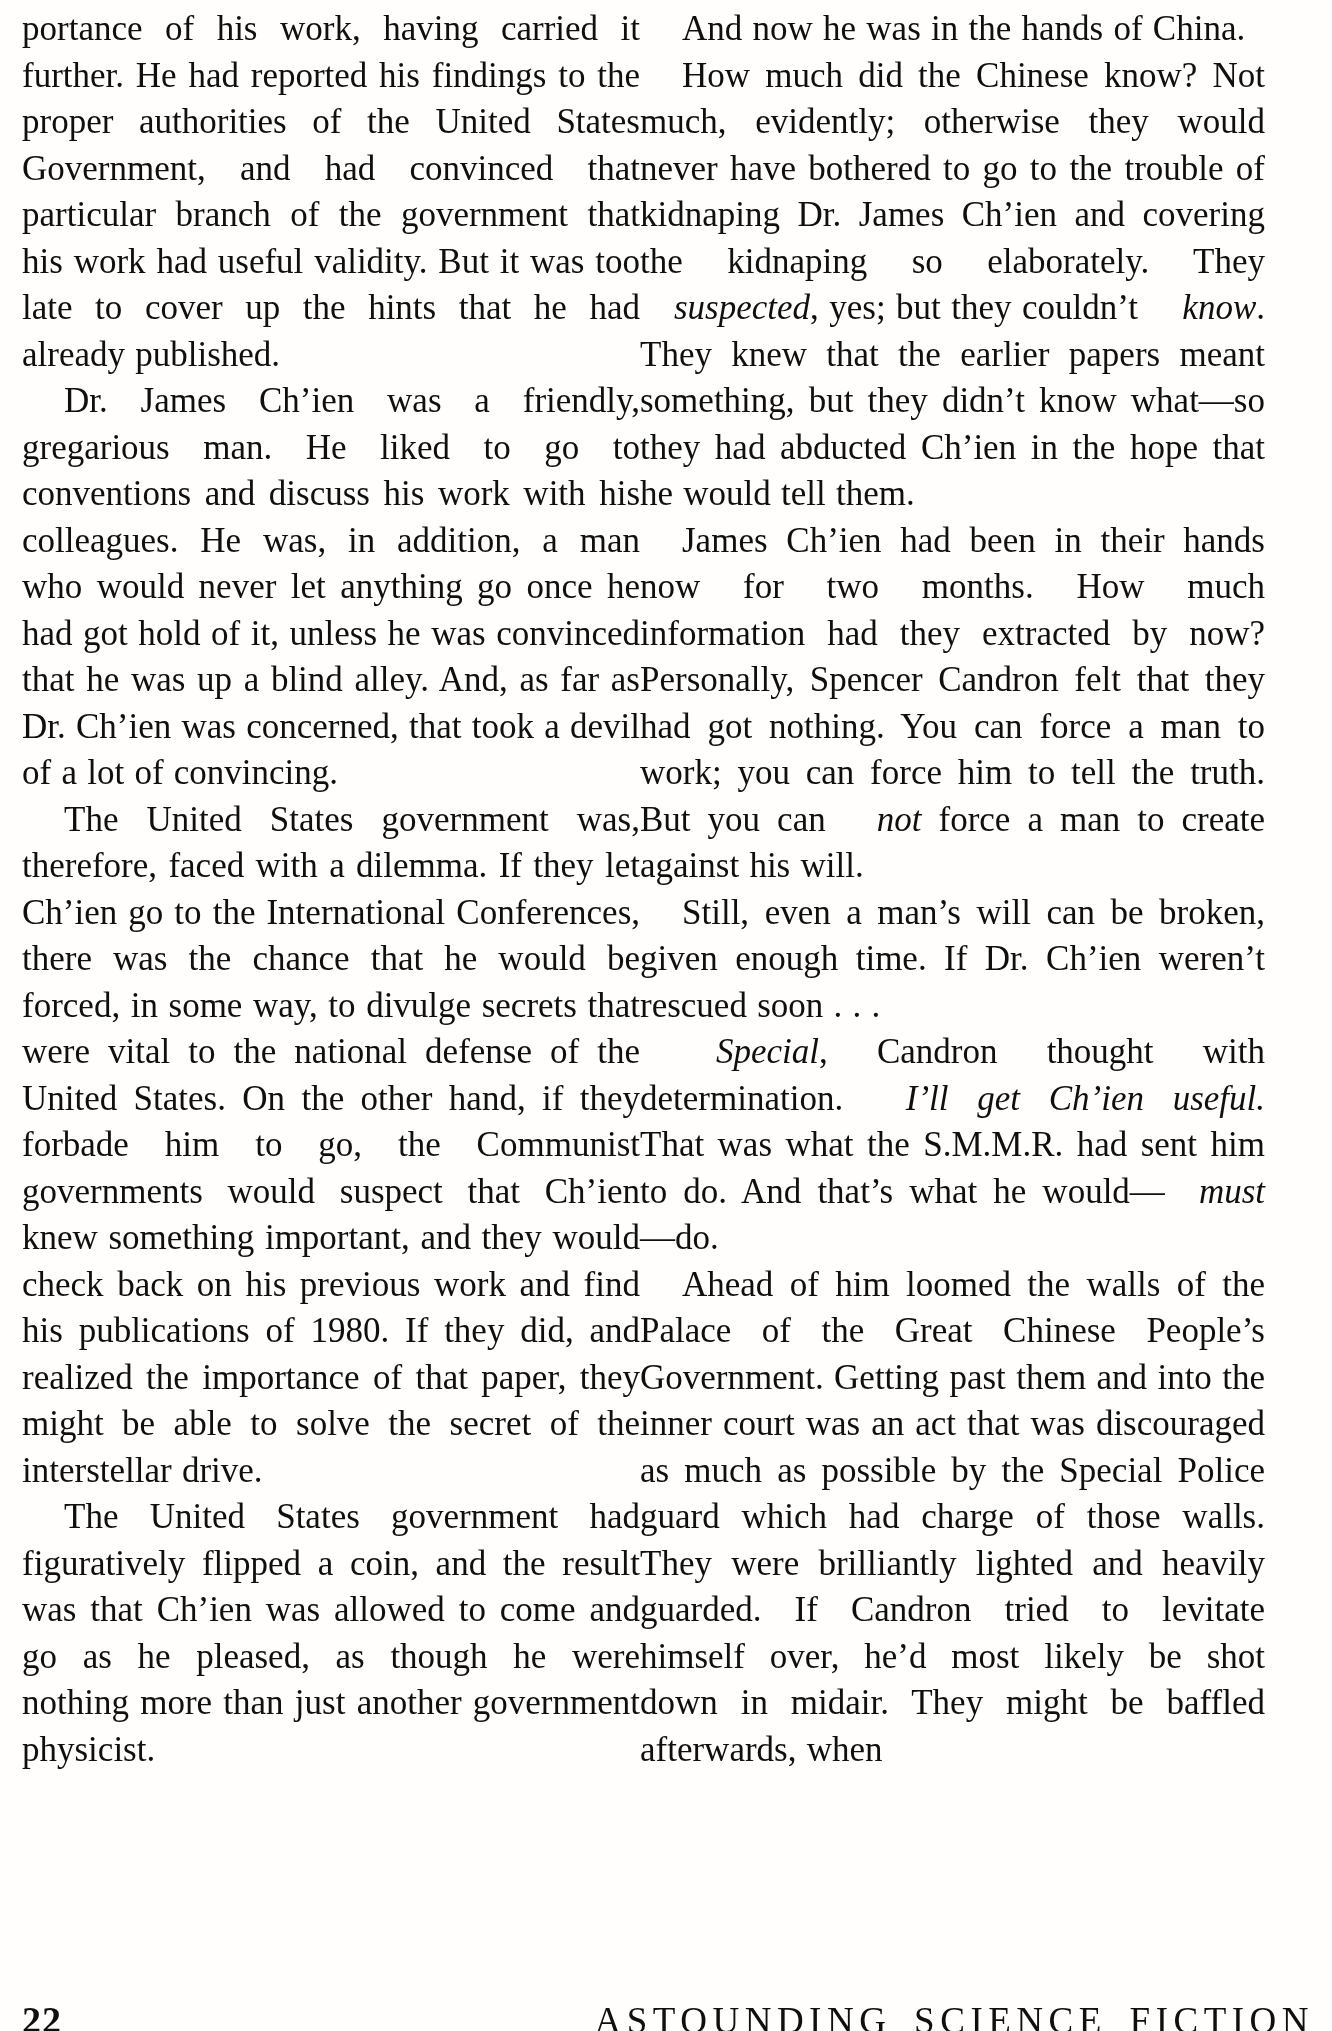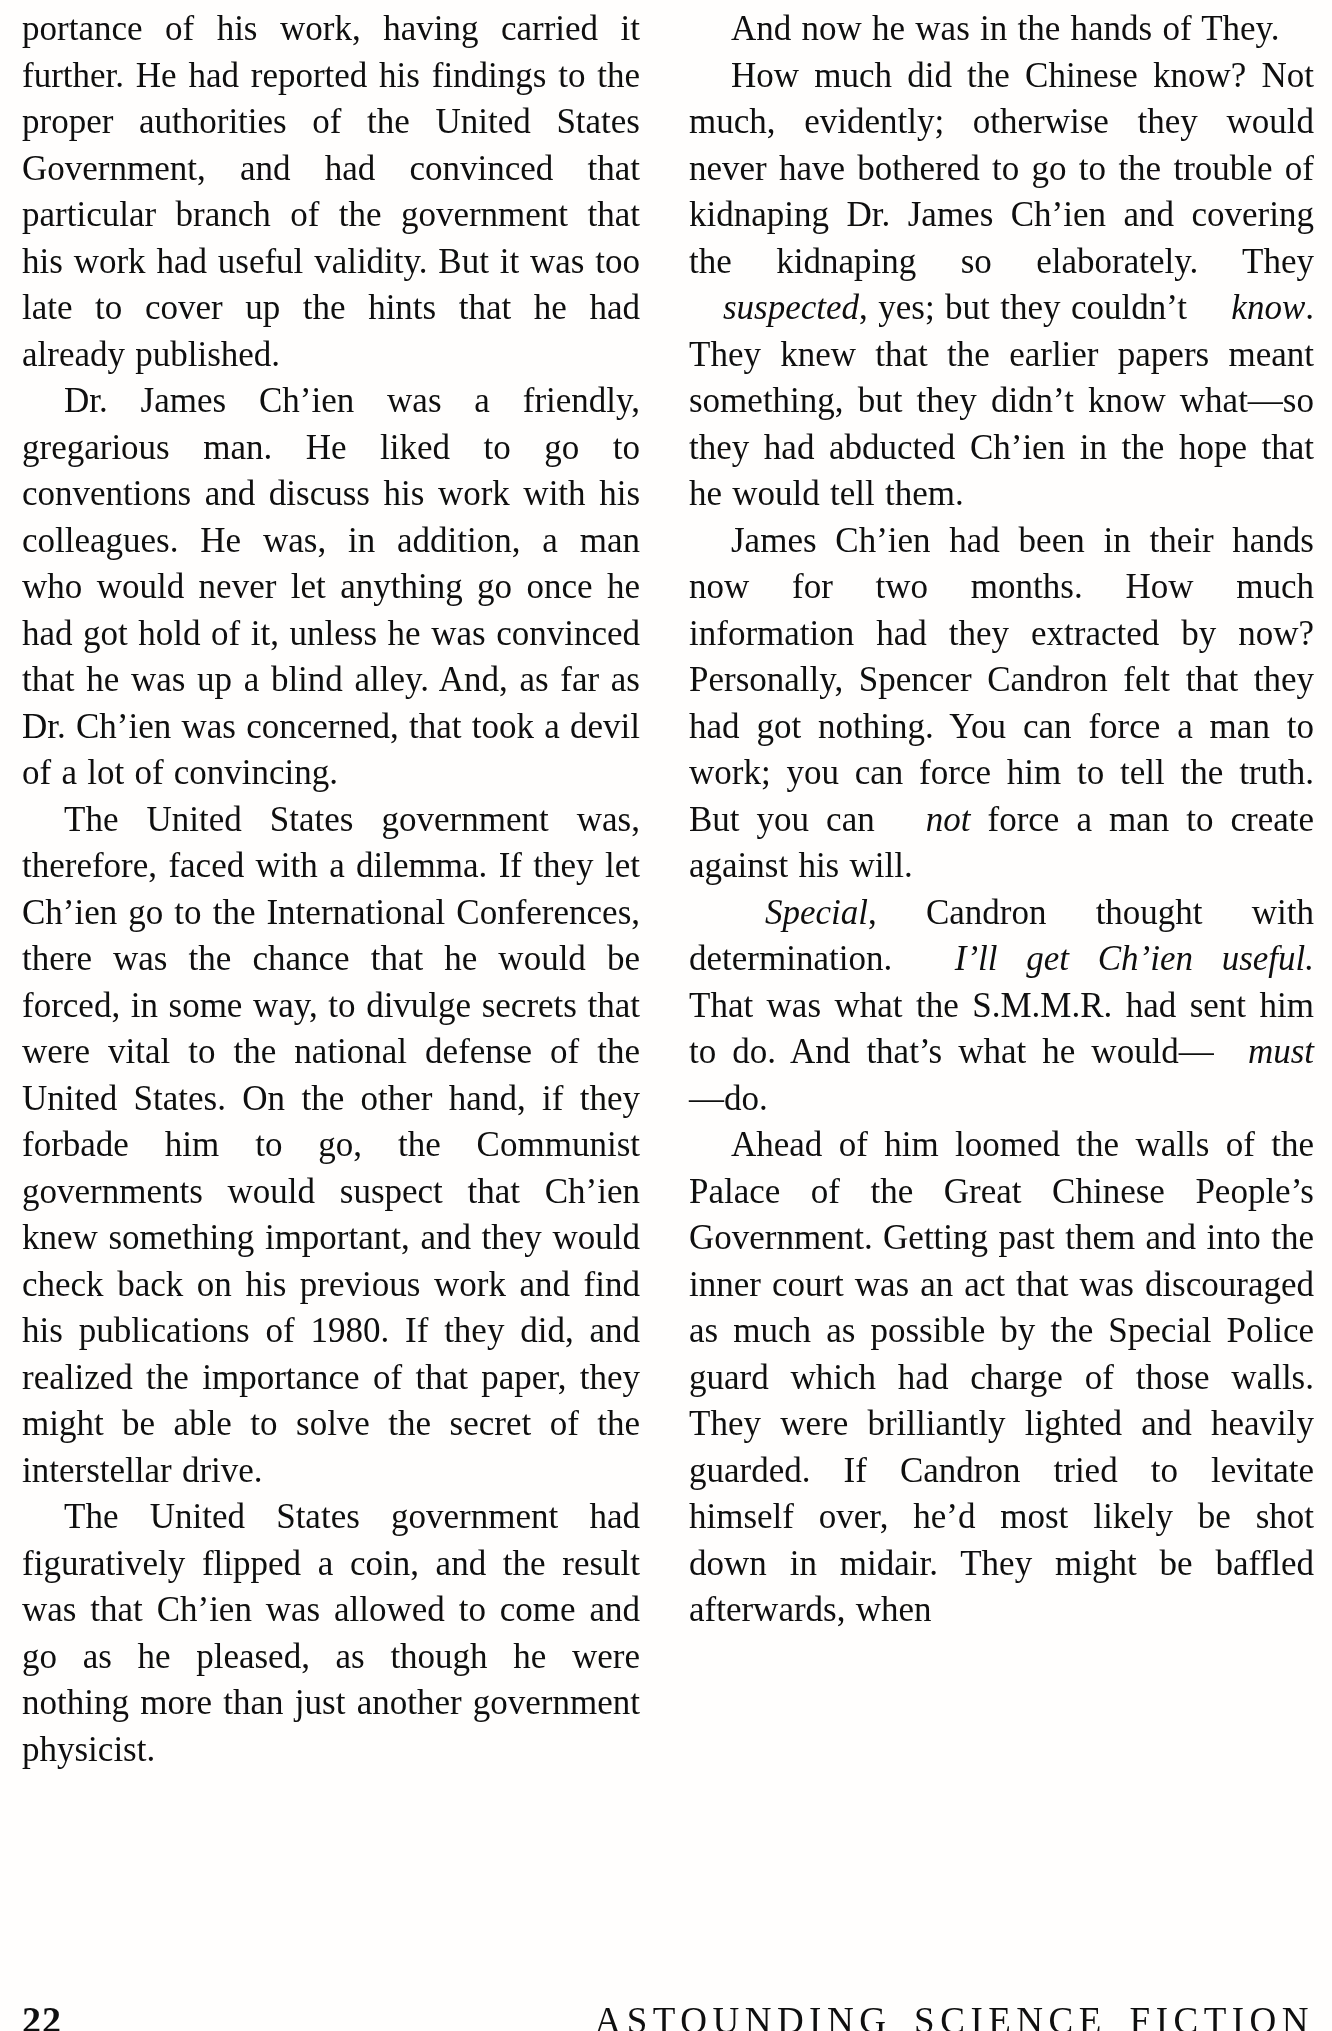--- a/index.html
+++ b/index.html
@@ -13,21 +13,20 @@
     height: 2031px;
     box-sizing: border-box;
     background: #fffefd;
     color: #0f0f0f;
     padding: 6px 18px 0 22px;
     overflow: hidden;
     font-family: "Liberation Serif", "DejaVu Serif", serif;
   }
   .columns {
     display: flex;
-    gap: 49px;
   }
   .col {
     text-align: justify;
   }
   .col-left  { width: 618px; }
   .col-right { width: 625px; }
   .col p {
     margin: 0;
     font-size: 35px;
     line-height: 46.5px;
@@ -62,23 +61,24 @@
 
 <div class="page">
   <div class="columns">
     <div class="col col-left" id="col-left">
         <p class=""><span>portance of his work, having carried it further. He had reported his findings to the proper authorities of the United States Government, and had convinced that particular branch of the government that his work had useful validity. But it was too late to cover up the hints that he had already published.</span></p>
         <p class="indent"><span>Dr. James Ch’ien was a friendly, gregarious man. He liked to go to conventions and discuss his work with his colleagues. He was, in addition, a man who would never let anything go once he had got hold of it, unless he was convinced that he was up a blind alley. And, as far as Dr. Ch’ien was concerned, that took a devil of a lot of convincing.</span></p>
         <p class="indent"><span>The United States government was, therefore, faced with a dilemma. If they let Ch’ien go to the International Conferences, there was the chance that he would be forced, in some way, to divulge secrets that were vital to the national defense of the United States. On the other hand, if they forbade him to go, the Communist governments would suspect that Ch’ien knew something important, and they would check back on his previous work and find his publications of 1980. If they did, and realized the importance of that paper, they might be able to solve the secret of the interstellar drive.</span></p>
         <p class="indent"><span>The United States government had figuratively flipped a coin, and the result was that Ch’ien was allowed to come and go as he pleased, as though he were nothing more than just another government physicist.</span></p>
       </div>
     <div class="col col-right" id="col-right">
-        <p class="indent"><span>And now he was in the hands of They.</span></p>
+        <p class="indent"><span>And now he was in the hands of China.</span></p>
         <p class="indent"><span>How much did the Chinese know? Not much, evidently; otherwise they would never have bothered to go to the trouble of kidnaping Dr. James Ch’ien and covering the kidnaping so elaborately. They </span><i>suspected</i><span>, yes; but they couldn’t </span><i>know</i><span>. They knew that the earlier papers meant something, but they didn’t know what—so they had abducted Ch’ien in the hope that he would tell them.</span></p>
         <p class="indent"><span>James Ch’ien had been in their hands now for two months. How much information had they extracted by now? Personally, Spencer Candron felt that they had got nothing. You can force a man to work; you can force him to tell the truth. But you can </span><i>not</i><span> force a man to create against his will.</span></p>
+        <p class="indent"><span>Still, even a man’s will can be broken, given enough time. If Dr. Ch’ien weren’t rescued soon&nbsp;.&nbsp;.&nbsp;.</span></p>
         <p class="indent"><i>Special</i><span>, Candron thought with determination. </span><i>I’ll get Ch’ien useful.</i><span> That was what the S.M.M.R. had sent him to do. And that’s what he would—</span><i>must</i><span>—do.</span></p>
         <p class="indent"><span>Ahead of him loomed the walls of the Palace of the Great Chinese People’s Government. Getting past them and into the inner court was an act that was discouraged as much as possible by the Special Police guard which had charge of those walls. They were brilliantly lighted and heavily guarded. If Candron tried to levitate himself over, he’d most likely be shot down in midair. They might be baffled afterwards, when</span></p>
       </div>
   </div>
   <div class="footer">
     <span class="page-number">22</span>
     <span class="running-title">ASTOUNDING SCIENCE FICTION</span>
   </div>
 </div>
 

